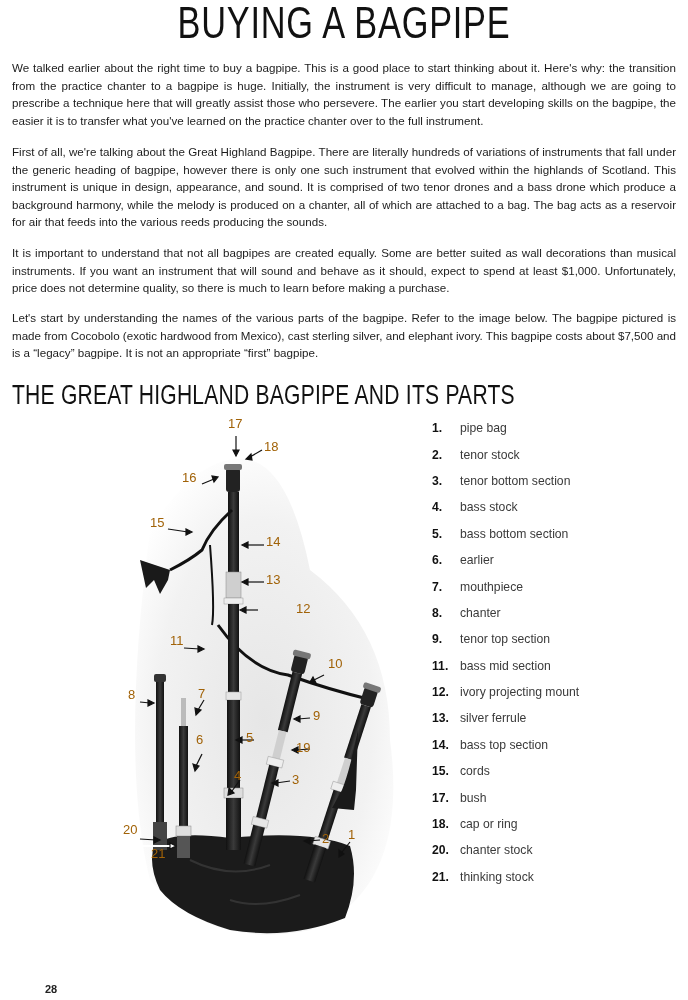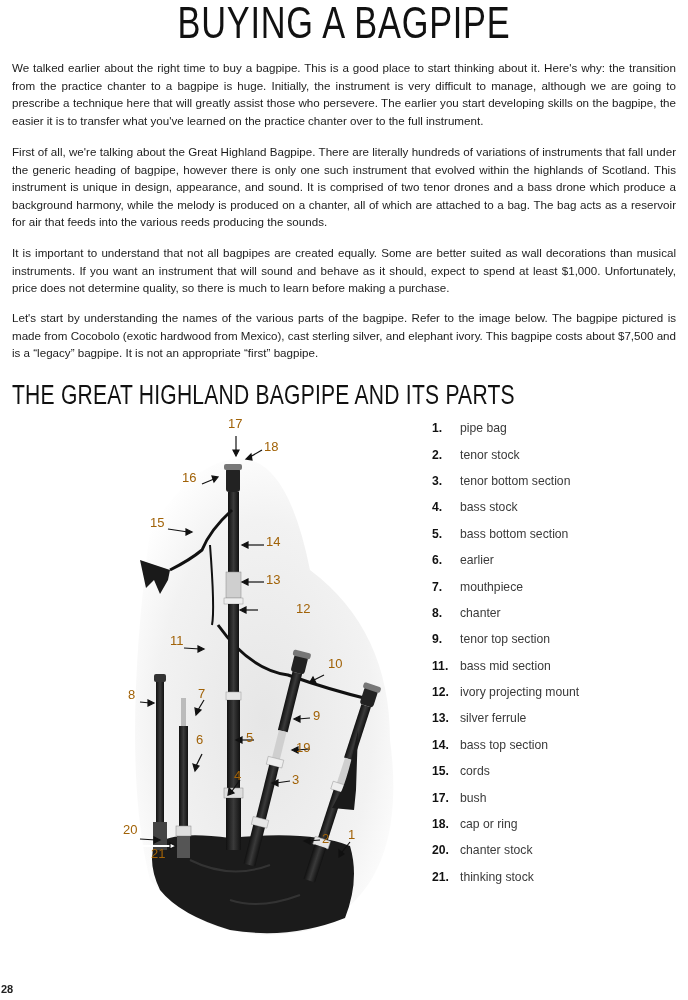--- a/index.html
+++ b/index.html
@@ -10,21 +10,21 @@
   #p2 { top:143px; }
   #p3 { top:244px; }
   #p4 { top:309px; }
   .section-heading { position:absolute; top:380px; left:12px; font-size:27px; font-weight:normal; color:#111; margin:0; transform:scaleX(0.78); transform-origin:left center; white-space:nowrap; line-height:30px; letter-spacing:0.3px; }
   .parts-list { position:absolute; top:415px; left:432px; margin:0; padding:0; list-style:none; }
   .parts-list li { height:26.4px; display:flex; align-items:center; font-size:12.2px; color:#333; }
   .parts-list .num { width:28px; font-weight:bold; color:#111; }
   .parts-list .label { color:#3a3a3a; }
   .figure { position:absolute; left:110px; top:410px; width:310px; height:540px; }
   .callout { position:absolute; font-size:13px; color:#a16207; font-family:"Liberation Sans", sans-serif; }
-  .page-number { position:absolute; left:1px; top:983px; font-size:11px; font-weight:bold; color:#222; }
+  .page-number { position:absolute; left:1px; top:983px; font-size:11px; font-weight:bold; color:#222;padding-left:44px; }
 </style>
 </head>
 <body>
 
 <h1 class="title">BUYING A BAGPIPE</h1>
 
 <p id="p1" class="body-text">We talked earlier about the right time to buy a bagpipe. This is a good place to start thinking about it. Here's why: the transition from the practice chanter to a bagpipe is huge. Initially, the instrument is very difficult to manage, although we are going to prescribe a technique here that will greatly assist those who persevere. The earlier you start developing skills on the bagpipe, the easier it is to transfer what you've learned on the practice chanter over to the full instrument.</p>
 <p id="p2" class="body-text">First of all, we're talking about the Great Highland Bagpipe. There are literally hundreds of variations of instruments that fall under the generic heading of bagpipe, however there is only one such instrument that evolved within the highlands of Scotland. This instrument is unique in design, appearance, and sound. It is comprised of two tenor drones and a bass drone which produce a background harmony, while the melody is produced on a chanter, all of which are attached to a bag. The bag acts as a reservoir for air that feeds into the various reeds producing the sounds.</p>
 <p id="p3" class="body-text">It is important to understand that not all bagpipes are created equally. Some are better suited as wall decorations than musical instruments. If you want an instrument that will sound and behave as it should, expect to spend at least $1,000. Unfortunately, price does not determine quality, so there is much to learn before making a purchase.</p>
 <p id="p4" class="body-text">Let's start by understanding the names of the various parts of the bagpipe. Refer to the image below. The bagpipe pictured is made from Cocobolo (exotic hardwood from Mexico), cast sterling silver, and elephant ivory. This bagpipe costs about $7,500 and is a “legacy” bagpipe. It is not an appropriate “first” bagpipe.</p>

